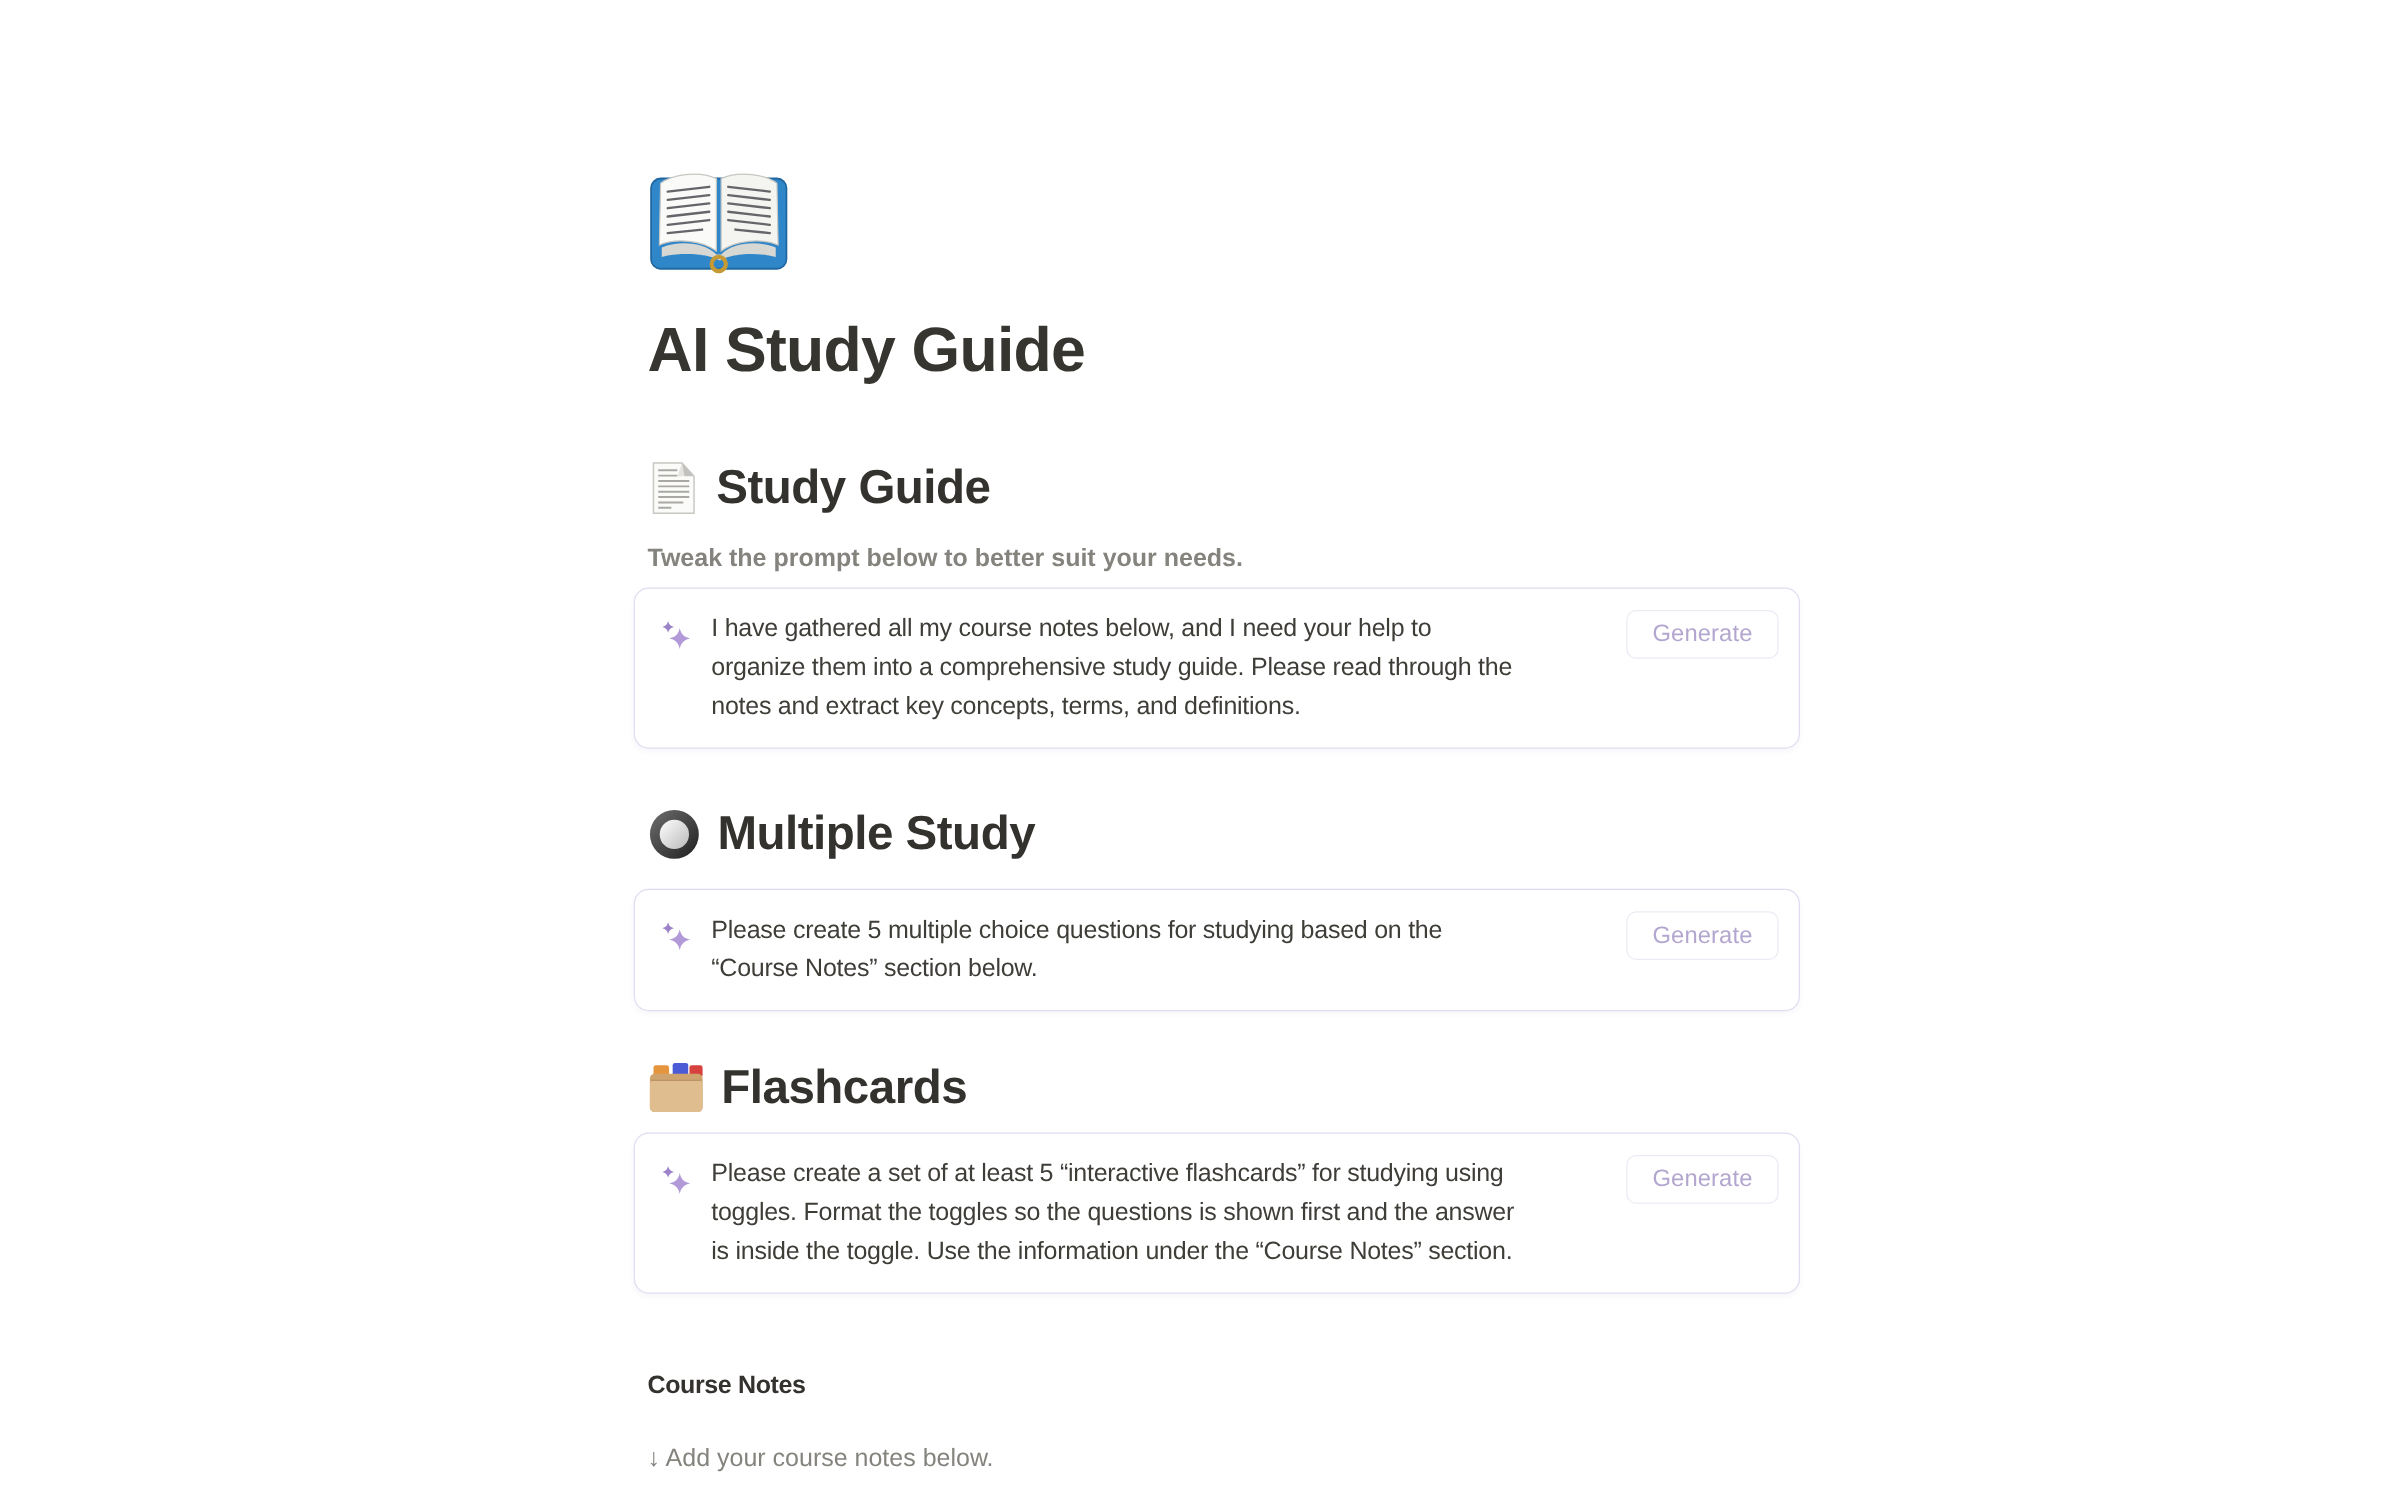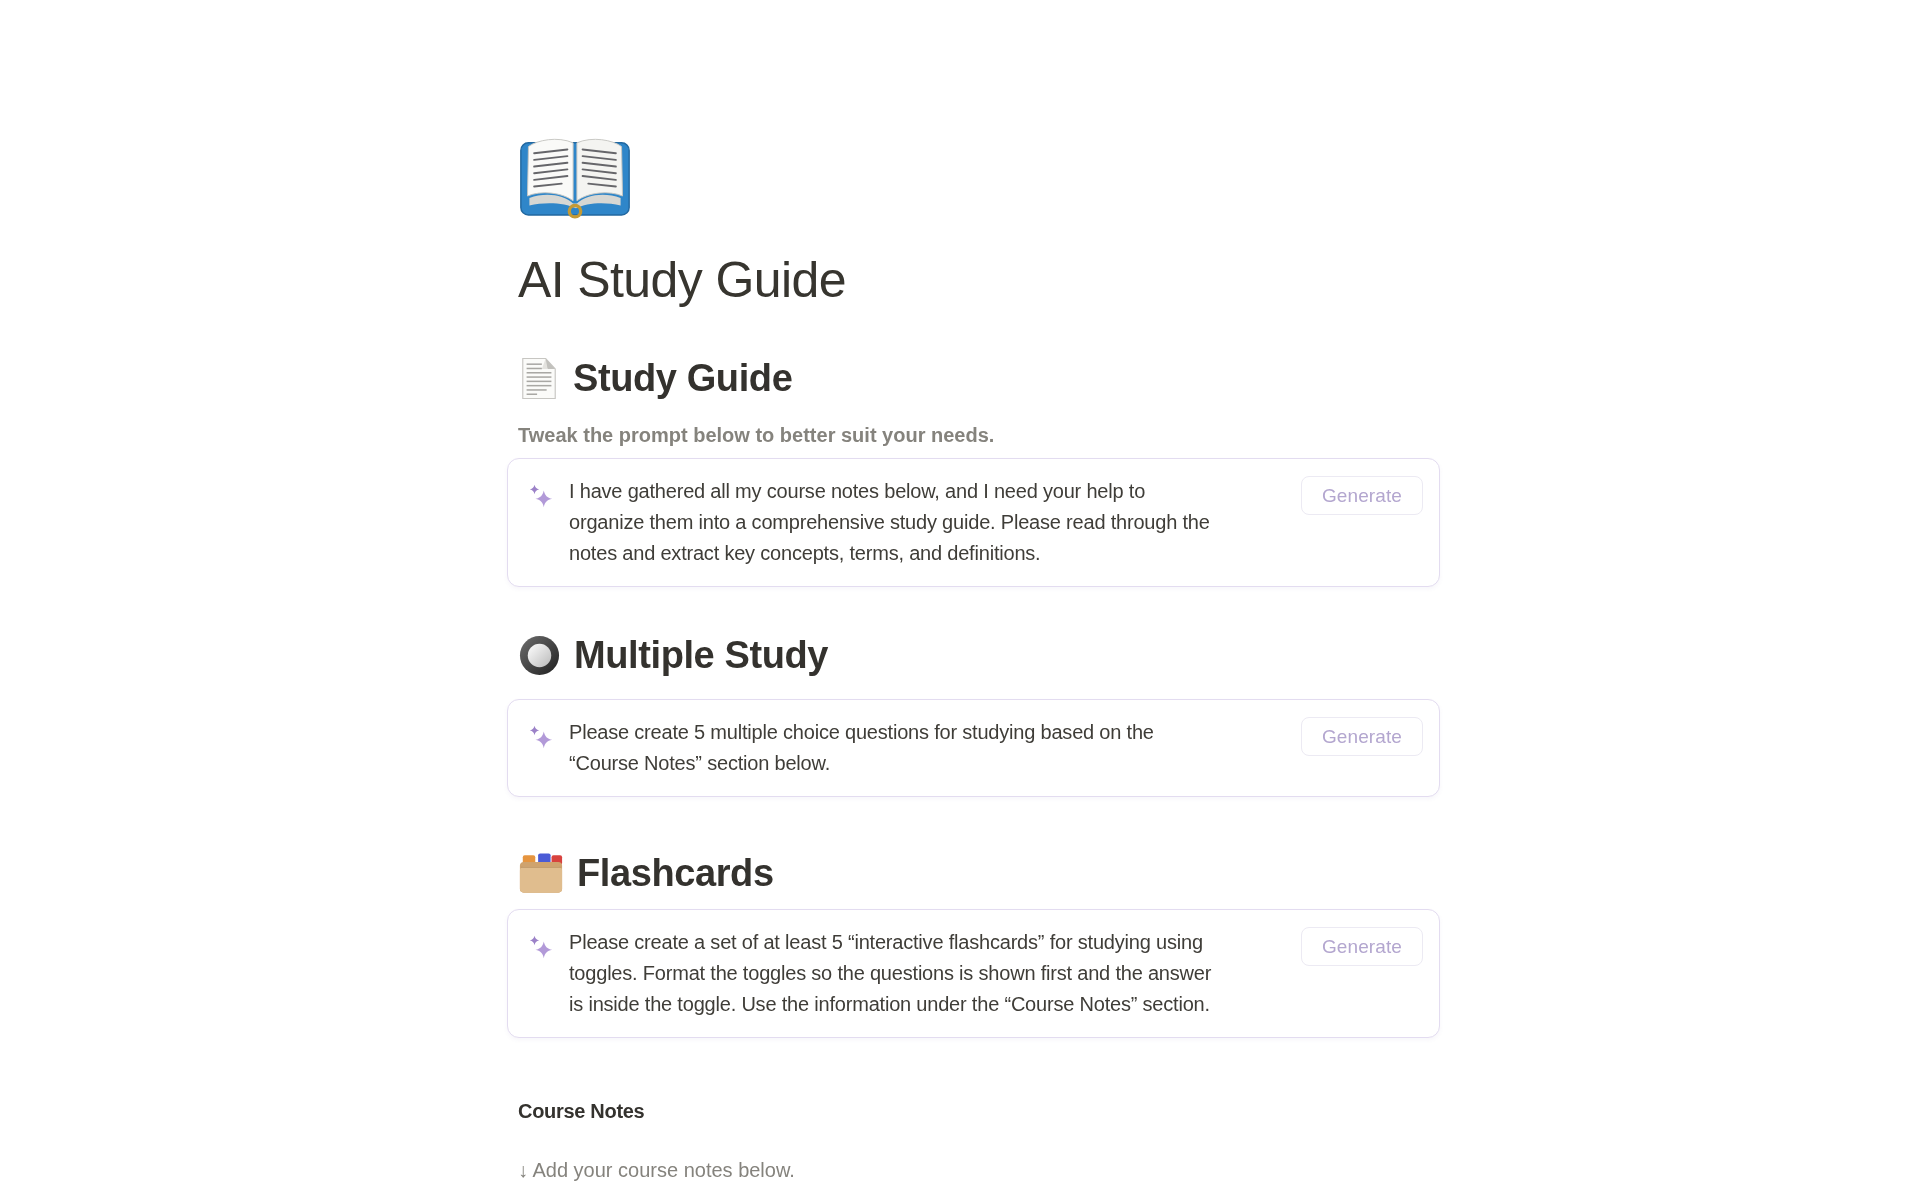--- a/index.html
+++ b/index.html
@@ -11,33 +11,33 @@
     font-family: "Liberation Sans", "DejaVu Sans", sans-serif;
     color: #37352f;
   }
   .page { width: 933px; margin-left: 507px; padding-top: 134px; }
   .pad { padding-left: 11px; padding-right: 11px; }
 
   .page-icon svg { width: 114px; height: 86px; display: block; }
 
   .page-title {
     margin: 30px 0 0 0;
-    font-size: 50px; line-height: 60px; font-weight: 400;
+    font-size: 50px; line-height: 60px; font-weight: 700;
     letter-spacing: -0.6px; color: #37352f;
   }
 
   .section-heading {
     display: flex; align-items: center; gap: 13px;
     font-size: 38px; line-height: 48px; font-weight: 700;
     letter-spacing: -0.4px; color: #34322e;
   }
   .section-heading .h-icon { flex: none; display: flex; }
-  .mt-study   { margin-top: 44px; }
+  .mt-study   { margin-top: 56px; }
   .mt-mc      { margin-top: 44px; }
-  .mt-fc      { margin-top: 52px; }
+  .mt-fc      { margin-top: 37px; }
 
   .subtitle {
     margin: 18px 0 0 0;
     font-size: 20px; line-height: 30px;
     color: #85837d;
     font-weight: bold;
   }
 
   .prompt-box {
     margin-top: 8px;

